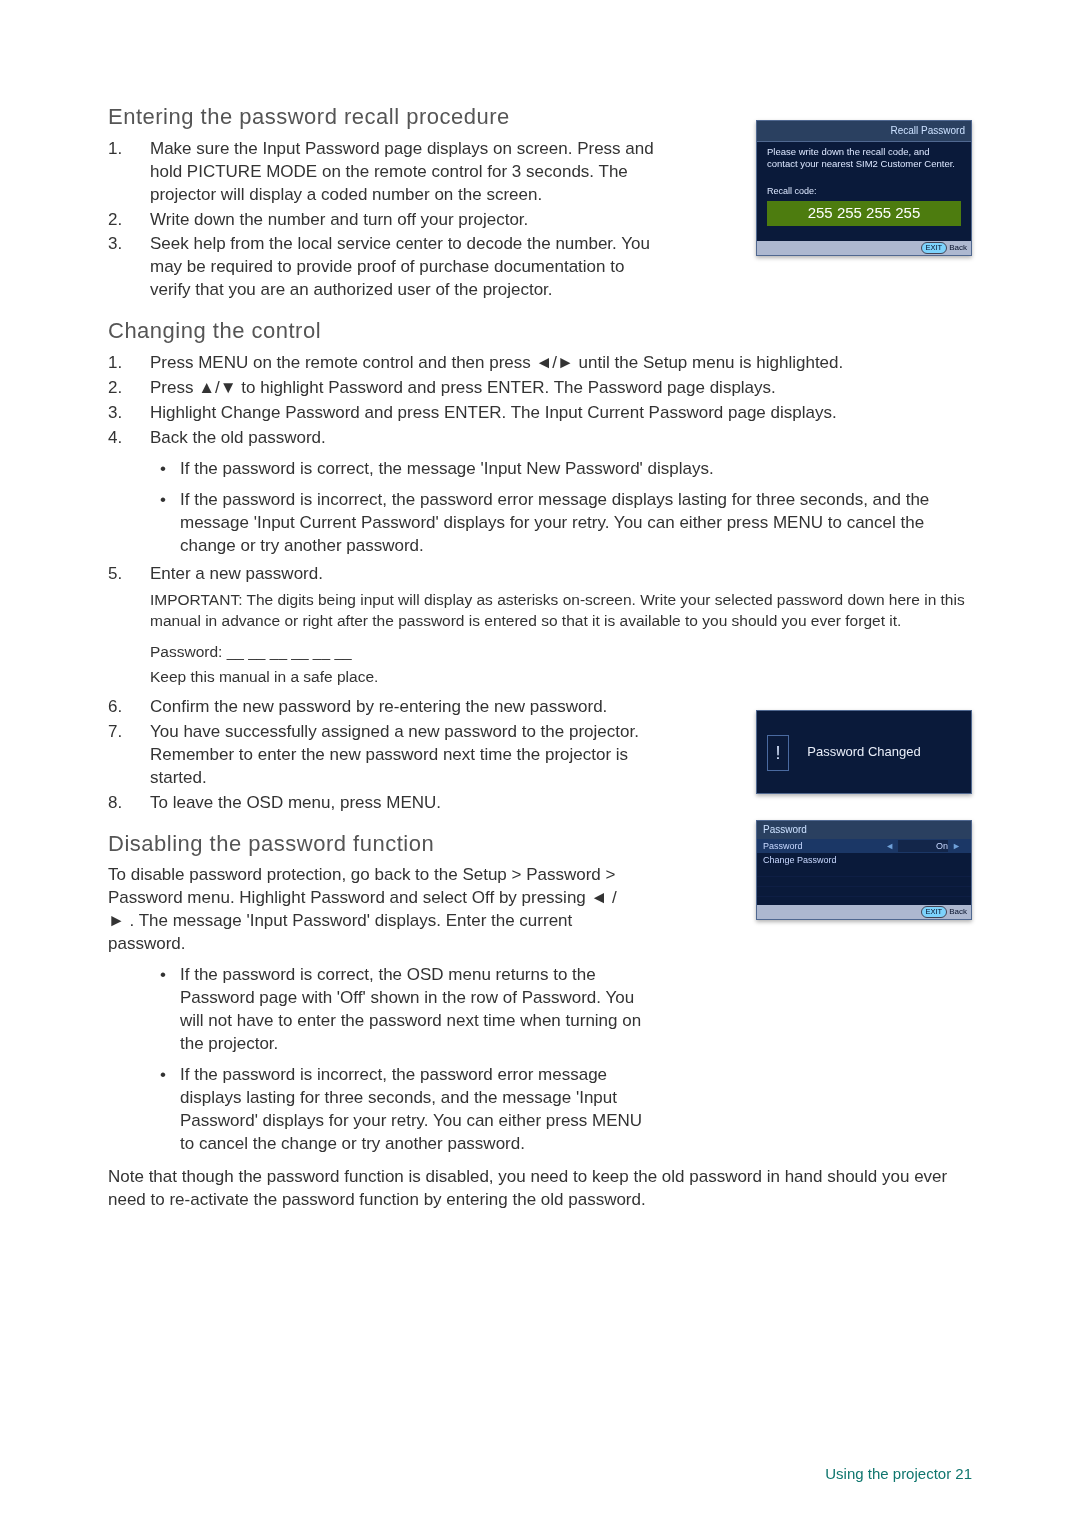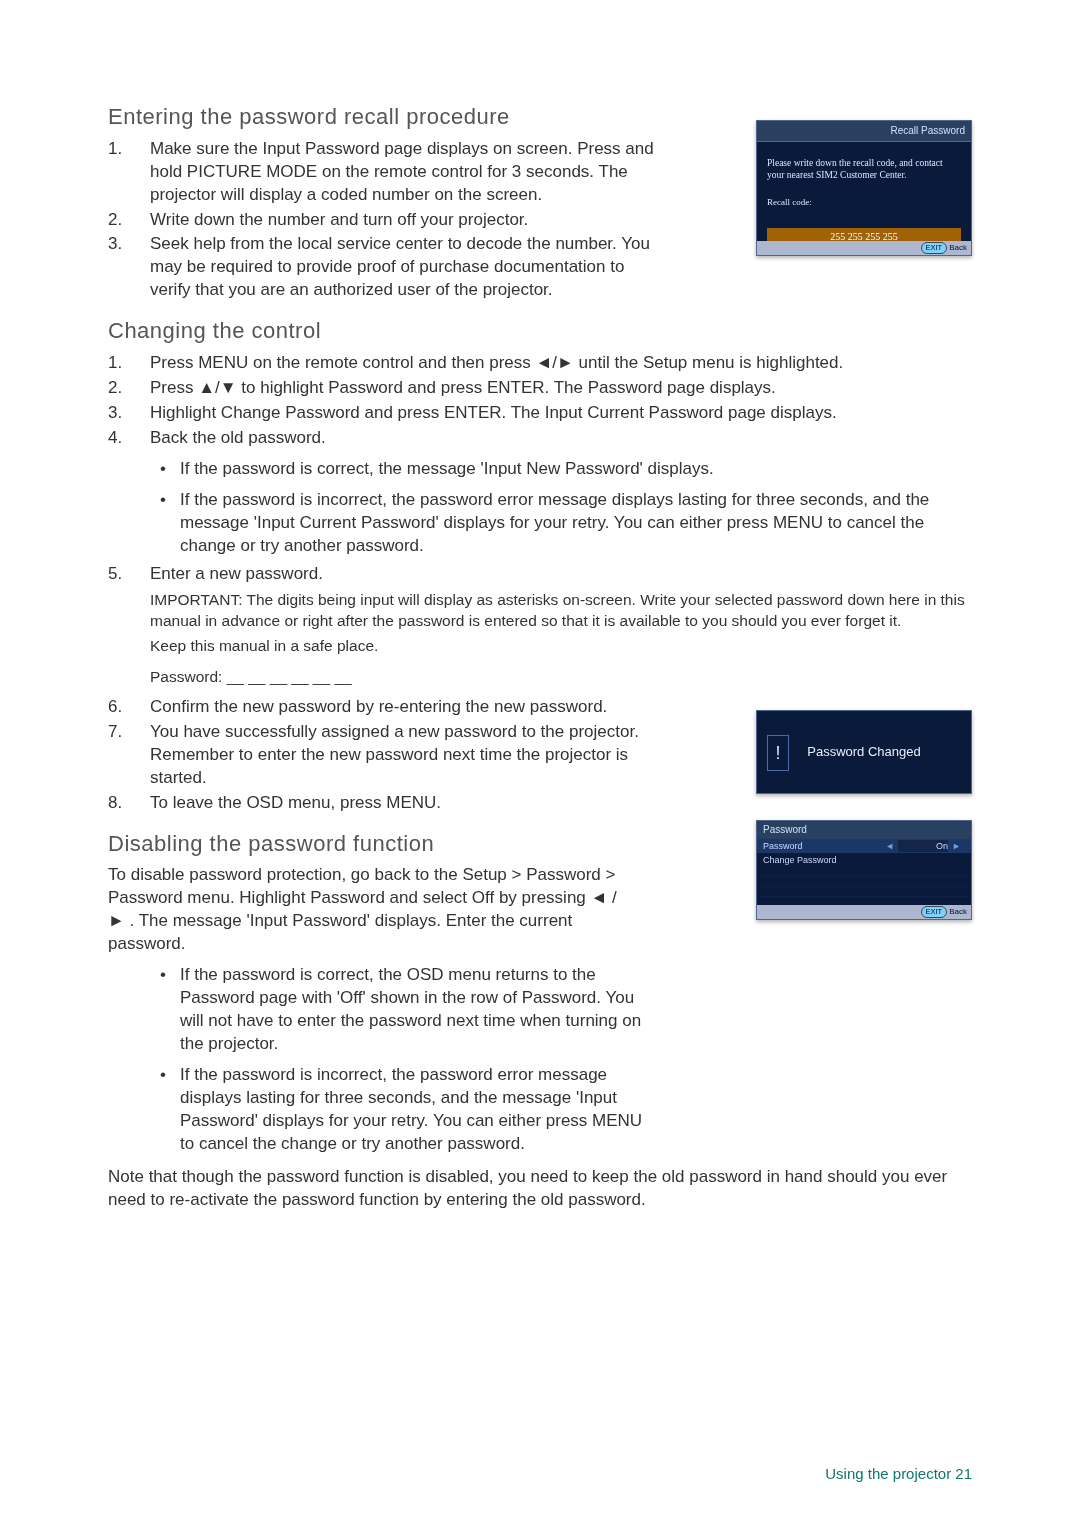--- a/index.html
+++ b/index.html
@@ -45,23 +45,23 @@
     position: absolute;
     width: 216px;
     background: #0a1a3a;
     color: #dce7ff;
     font-size: 9.5px;
     border: 1px solid #506890;
     box-shadow: 0 2px 4px rgba(0,0,0,0.3);
   }
   .osd1 { top: 120px; right: 108px; height: 136px; }
   .osd1 .titlebar { background: #2a4060; color: #cbe0ff; padding: 3px 6px; font-size: 10px; border-bottom: 1px solid #506890; text-align: right; }
-  .osd1 .body { padding: 15px 10px; font-family: Liberation Serif, serif; }
+  .osd1 .body { padding: 4px 10px; }
   .osd1 .recall-label { margin-top: 14px; font-size: 9px; }
-  .osd1 .recall-code { background: #a16207; text-align: center; padding: 2px 0; margin-top: 20px; font-size: 10px; color: #fff; }
+  .osd1 .recall-code { background: #4d7c0f; text-align: center; padding: 2px 0; margin-top: 4px; font-size: 15px; color: #fff; }
   .osd1 .footer-bar { background: #adb8d0; color: #05102a; font-size: 8px; text-align: right; padding: 1px 4px; position: absolute; bottom:0; left:0; right:0; }
   .osd .exit-btn { display: inline-block; border: 1px solid #445; border-radius: 6px; padding: 0 4px; font-size: 7.5px; margin-right: 2px; background: #7dd3fc; }
   .osd2 {
     top: 710px; right: 108px; height: 84px;
     display: flex; align-items: center; justify-content: center;
     font-size: 13px; color: #e9eef9;
   }
   .osd2 .warn-icon {
     position: absolute; left: 10px; top: 24px; width: 22px; height: 36px;
     border: 1px solid #4a6aa0; display: flex; align-items: center; justify-content: center;
@@ -138,22 +138,22 @@
     </li>
 </ul>
 <ol style="margin-top:6px;">
   <li class="num">
     <span class="marker">5.</span>
     <span class="content">Enter a new password.</span>
   </li>
 </ol>
 <div class="important-block">
   <p>IMPORTANT: The digits being input will display as asterisks on-screen. Write your selected password down here in this manual in advance or right after the password is entered so that it is available to you should you ever forget it.</p>
+  <p style="margin-top:10px;">Password: __ __ __ __ __ __</p>
   <p>Keep this manual in a safe place.</p>
-  <p style="margin-top:10px;">Password: __ __ __ __ __ __</p>
 </div>
 <ol style="margin-top:8px;">
   <li class="num">
     <span class="marker">6.</span>
     <span class="content">Confirm the new password by re-entering the new password.</span>
   </li>
   <li class="num">
     <span class="marker">7.</span>
     <span class="content narrow">You have successfully assigned a new password to the projector. Remember to enter the new password next time the projector is started.</span>
   </li>

